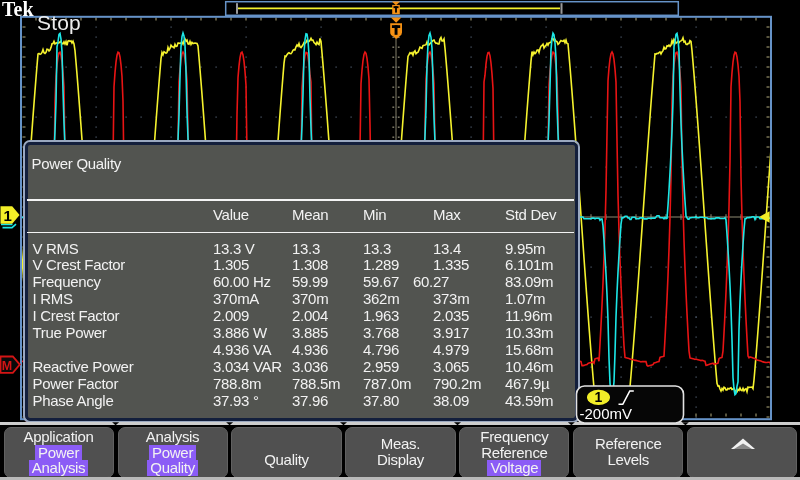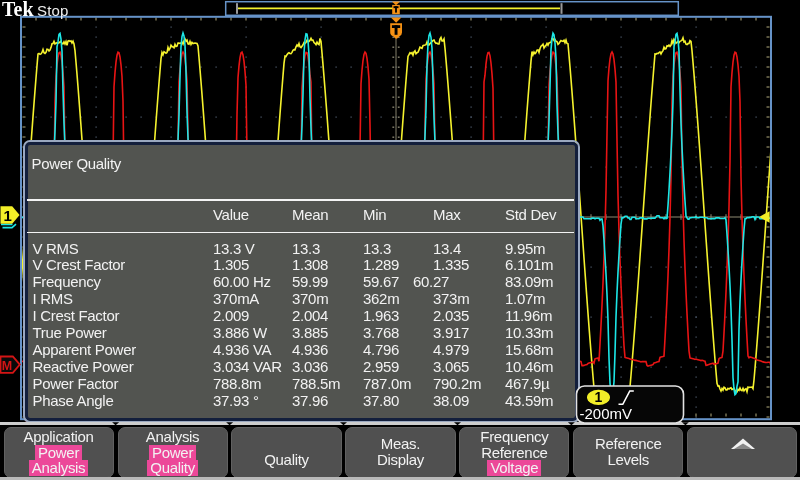--- a/index.html
+++ b/index.html
@@ -3,23 +3,23 @@
 *{margin:0;padding:0;box-sizing:border-box}
 html,body{width:800px;height:480px;background:#000;overflow:hidden;font-family:"Liberation Sans",sans-serif}
 #scr{position:absolute;left:0;top:0;width:800px;height:480px;background:#000}
 .t{position:absolute;font-size:15px;line-height:15px;color:#f2f2f2;letter-spacing:-0.3px;white-space:pre}
 #panel{position:absolute;left:24.5px;top:141.5px;width:553px;height:279px;background:#525450;border:3px solid #131f3c;outline:2px solid #9aa8c0;border-radius:5px}
 .wline{position:absolute;left:27px;width:547px;height:1.5px;background:#f4f4f4}
 #menubar{position:absolute;left:0;top:422.4px;width:800px;height:2.2px;background:#cdcdcd}
 #menubot{position:absolute;left:0;top:477.2px;width:800px;height:2.8px;background:#b9b9b9}
 .btn{position:absolute;top:426.5px;width:110.2px;height:51px;background:#505050;border:1px solid #616161;border-radius:7px}
 .bl{position:absolute;width:100%;text-align:center;font-size:15px;line-height:15px;color:#f2f2f2;letter-spacing:-0.3px}
-.hl{background:#ec4899;display:inline-block;height:15.5px;line-height:15px;padding:0 3px}
+.hl{background:#8b5cf6;display:inline-block;height:15.5px;line-height:15px;padding:0 3px}
 #tek{position:absolute;left:2px;top:0px;color:#fff;font-family:"Liberation Serif",serif;font-weight:bold;font-size:20px;line-height:18px}
-#stop{position:absolute;left:37px;top:3px;color:#ececec;font-size:15px;line-height:15px;letter-spacing:0.2px}
+#stop{position:absolute;left:37px;top:15px;color:#ececec;font-size:21px;line-height:15px;letter-spacing:0.2px}
 </style></head><body>
 <div id="scr">
 <svg width="800" height="480" style="position:absolute;left:0;top:0">
 <defs>
         <clipPath id="gc">
           <rect x="22" y="18" width="748" height="400"></rect>
         </clipPath>
       </defs>
 <g>
         <rect x="95.5" y="26.5" width="1.2" height="1.2" fill="#525f72"></rect>
@@ -1016,21 +1016,20 @@
 <div class="t" style="left:292px;top:308.3px">2.004</div>
 <div class="t" style="left:363px;top:308.3px">1.963</div>
 <div class="t" style="left:433px;top:308.3px">2.035</div>
 <div class="t" style="left:505px;top:308.3px">11.96m</div>
 <div class="t" style="left:32.5px;top:325.2px">True Power</div>
 <div class="t" style="left:213px;top:325.2px">3.886 W</div>
 <div class="t" style="left:292px;top:325.2px">3.885</div>
 <div class="t" style="left:363px;top:325.2px">3.768</div>
 <div class="t" style="left:433px;top:325.2px">3.917</div>
 <div class="t" style="left:505px;top:325.2px">10.33m</div>
-<div class="t" style="left:32.5px;top:342.2px">Apparent Power</div>
 <div class="t" style="left:213px;top:342.2px">4.936 VA</div>
 <div class="t" style="left:292px;top:342.2px">4.936</div>
 <div class="t" style="left:363px;top:342.2px">4.796</div>
 <div class="t" style="left:433px;top:342.2px">4.979</div>
 <div class="t" style="left:505px;top:342.2px">15.68m</div>
 <div class="t" style="left:32.5px;top:359.1px">Reactive Power</div>
 <div class="t" style="left:213px;top:359.1px">3.034 VAR</div>
 <div class="t" style="left:292px;top:359.1px">3.036</div>
 <div class="t" style="left:363px;top:359.1px">2.959</div>
 <div class="t" style="left:433px;top:359.1px">3.065</div>

